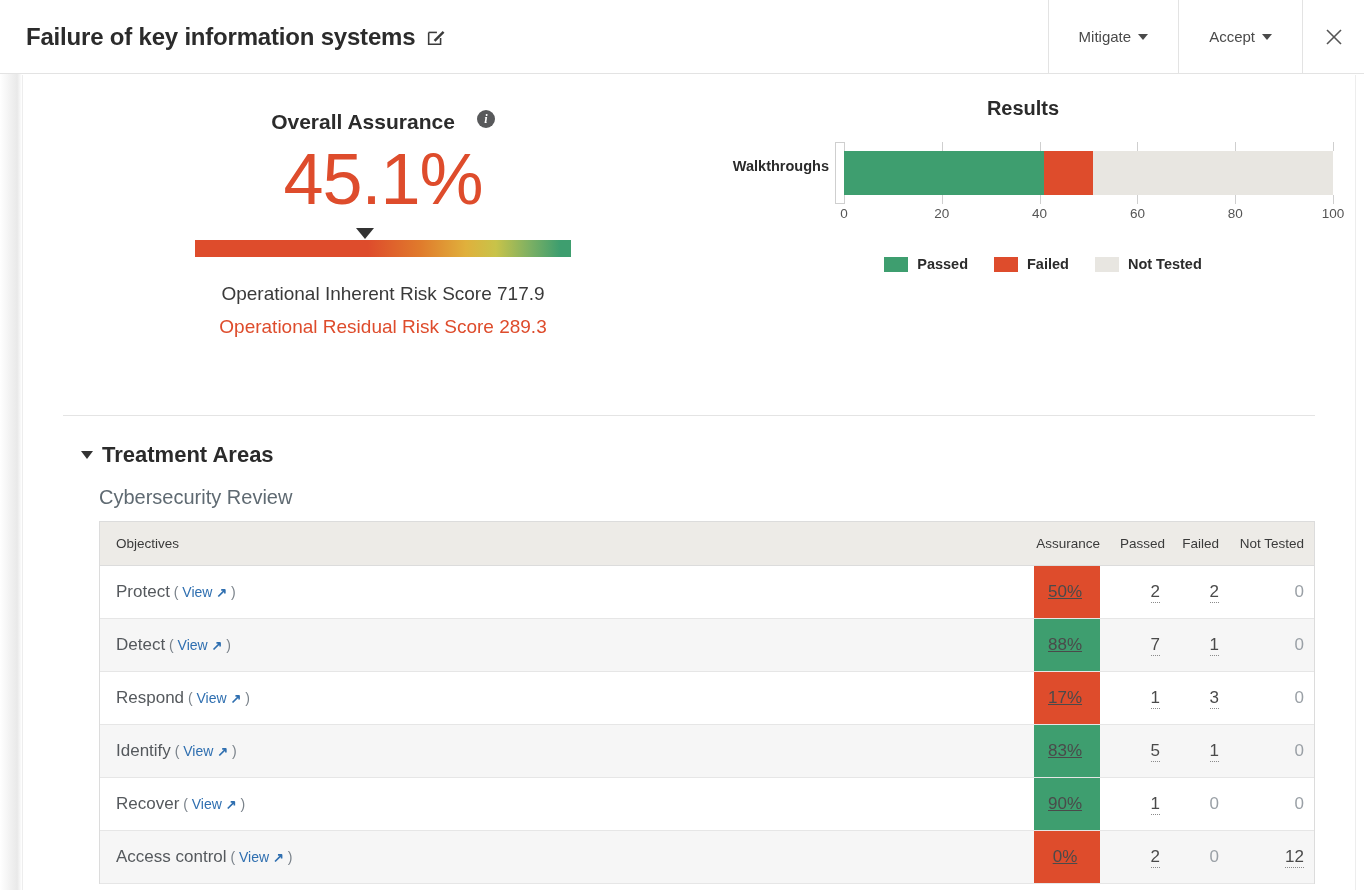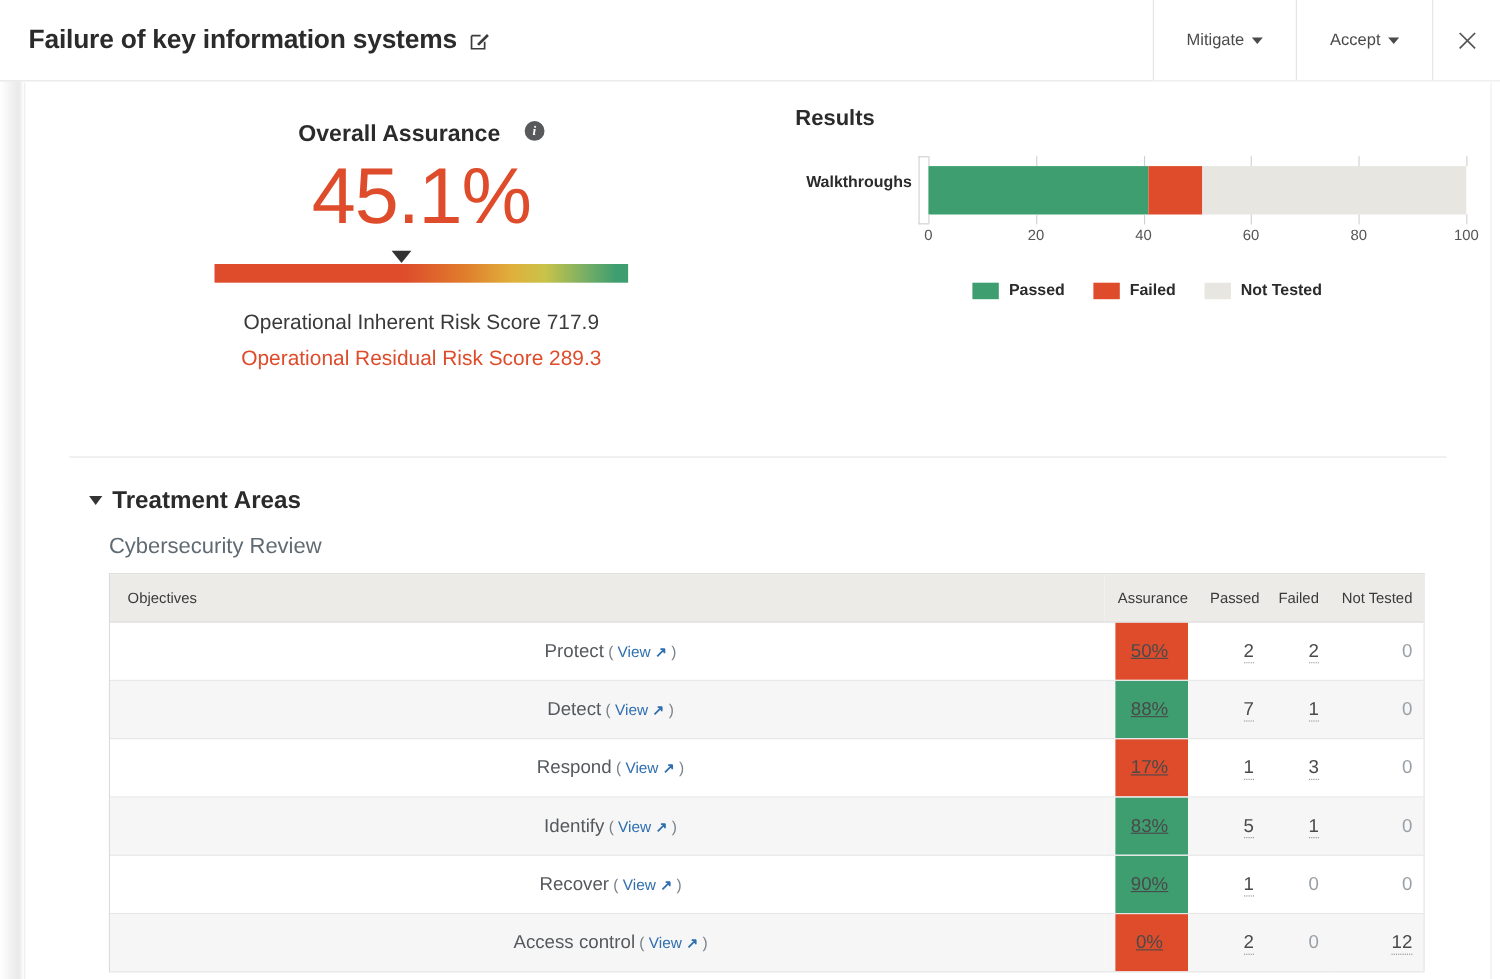--- a/index.html
+++ b/index.html
@@ -188,20 +188,21 @@
     color: #DE4C2C;
   }
 
   
   .results {
     position: absolute;
     left: 700px; top: 22px;
     width: 620px;
   }
   .results-title {
+    text-align: center;
     font-size: 20px;
     font-weight: 700;
     color: #2b2b2b;
     padding-right: 20px;
   }
 
   .chart-area {
     position: relative;
     margin-top: 22px;
     height: 78px;
@@ -316,21 +317,21 @@
   .subsection-title {
     margin: 18px 0 12px 18px;
     font-size: 20px;
     font-weight: 400;
     color: #5f6a72;
   }
 
   
   .tbl-wrap {
     margin-left: 18px;
-    margin-right: 20px;
+    margin-right: 0;
     border: 1px solid #dcdcdc;
     border-bottom: none;
   }
   table.objectives {
     width: 100%;
     border-collapse: collapse;
     table-layout: fixed;
   }
   table.objectives thead th {
     background: #EDEBE7;
@@ -356,21 +357,21 @@
   table.objectives tbody td {
     padding: 0 10px;
     height: 52px;
     font-size: 17px;
     color: #4a4a4a;
     text-align: right;
     border-bottom: 1px solid #e6e6e6;
     vertical-align: middle;
   }
   table.objectives tbody td.obj {
-    text-align: center;
+    text-align: left;
     padding-left: 16px;
     font-weight: 400;
     color: #55595d;
     white-space: nowrap;
   }
   .view-link {
     color: #7a828a;
     font-size: 14px;
   }
   .view-link a {

